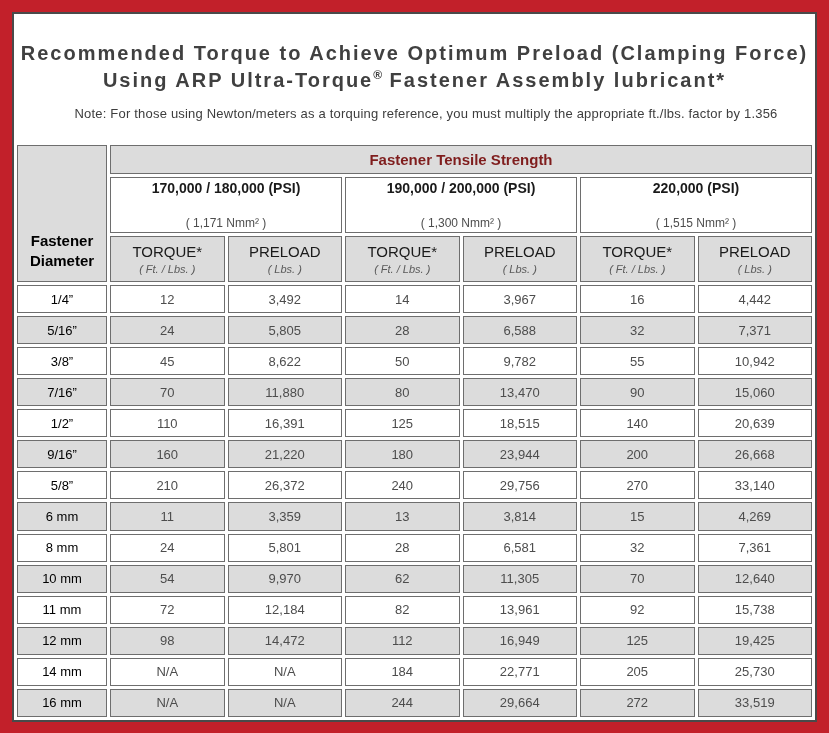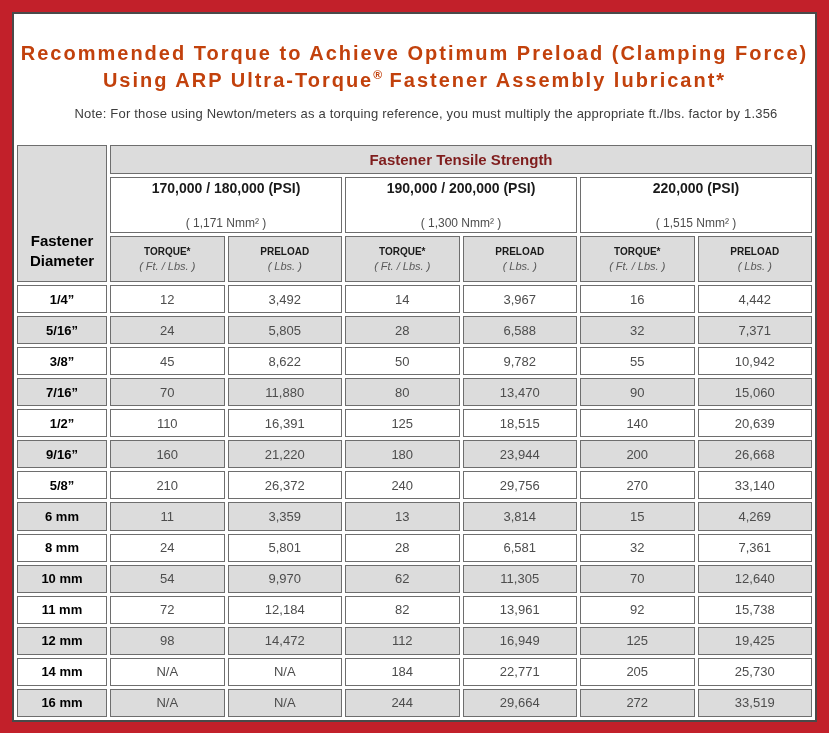--- a/index.html
+++ b/index.html
@@ -29,21 +29,21 @@
   .title-area {
     flex: none;
     height: 128px;
     text-align: center;
     padding-top: 26px;
     box-sizing: border-box;
   }
   .title-line {
     font-size: 20px;
     font-weight: bold;
-    color: #c2410c;
+    color: #404040;
     letter-spacing: 2px;
     line-height: 1.35;
     white-space: nowrap;
   }
   .title-line sup {
     font-size: 12px;
     letter-spacing: 0;
   }
   .note-line {
     margin-top: 12px;
@@ -93,35 +93,35 @@
     font-size: 14px;
     color: #1a1a1a;
   }
   .nmm-line {
     margin-top: 20px;
     font-size: 12px;
     color: #4d4d4d;
   }
   .tp-cell { height: 44px; }
   .tp-label {
-    font-weight: bold;
-    font-size: 10px;
+    font-weight: normal;
+    font-size: 15px;
     color: #1a1a1a;
   }
   .tp-units {
     margin-top: 3px;
     font-size: 11px;
     color: #5a5a5a;
     font-style: italic;
   }
   tbody td {
     font-size: 13px;
   }
   tbody td.diam {
-    font-weight: bold;
+    font-weight: normal;
     color: #000000;
     margin-top: 44px;
   }
   tbody td.val {
     color: #4d4d4d;
   }
   tr.r-white td { background: #ffffff; }
   tr.r-gray  td { background: #dcdcdc; }
 </style>
 </head>

